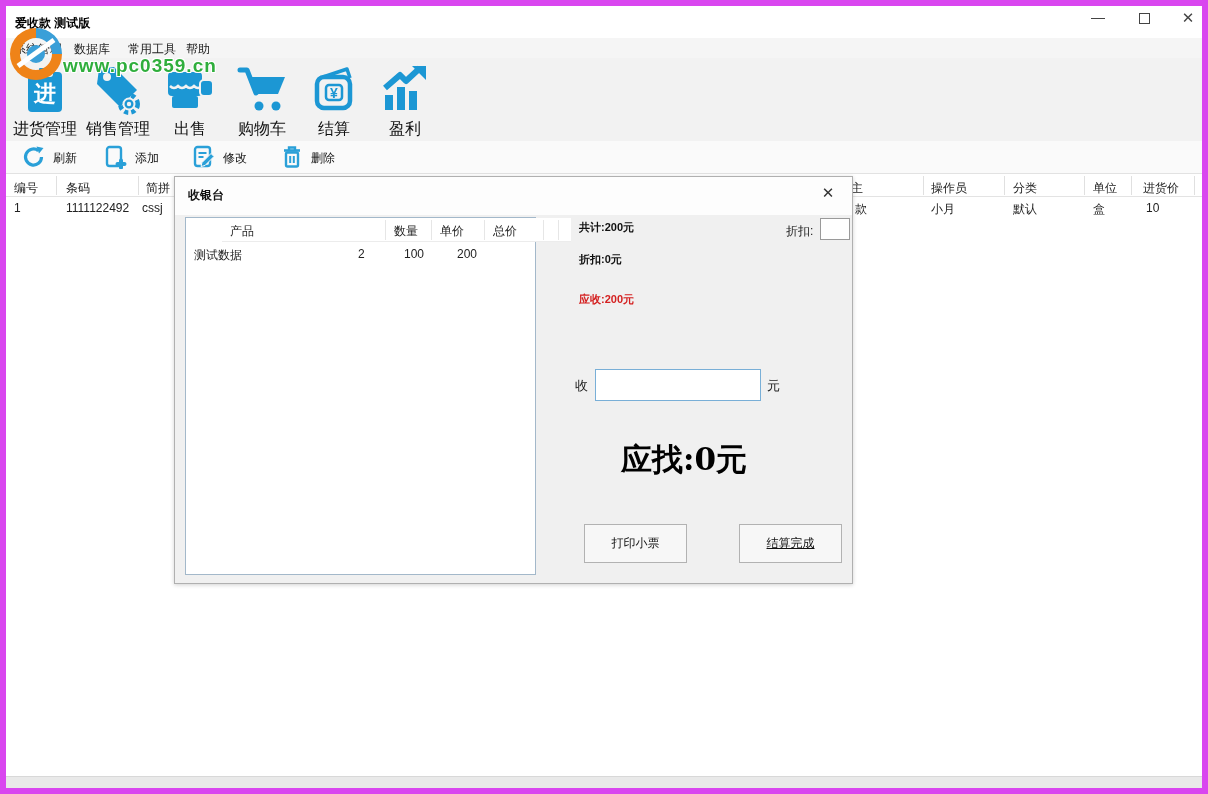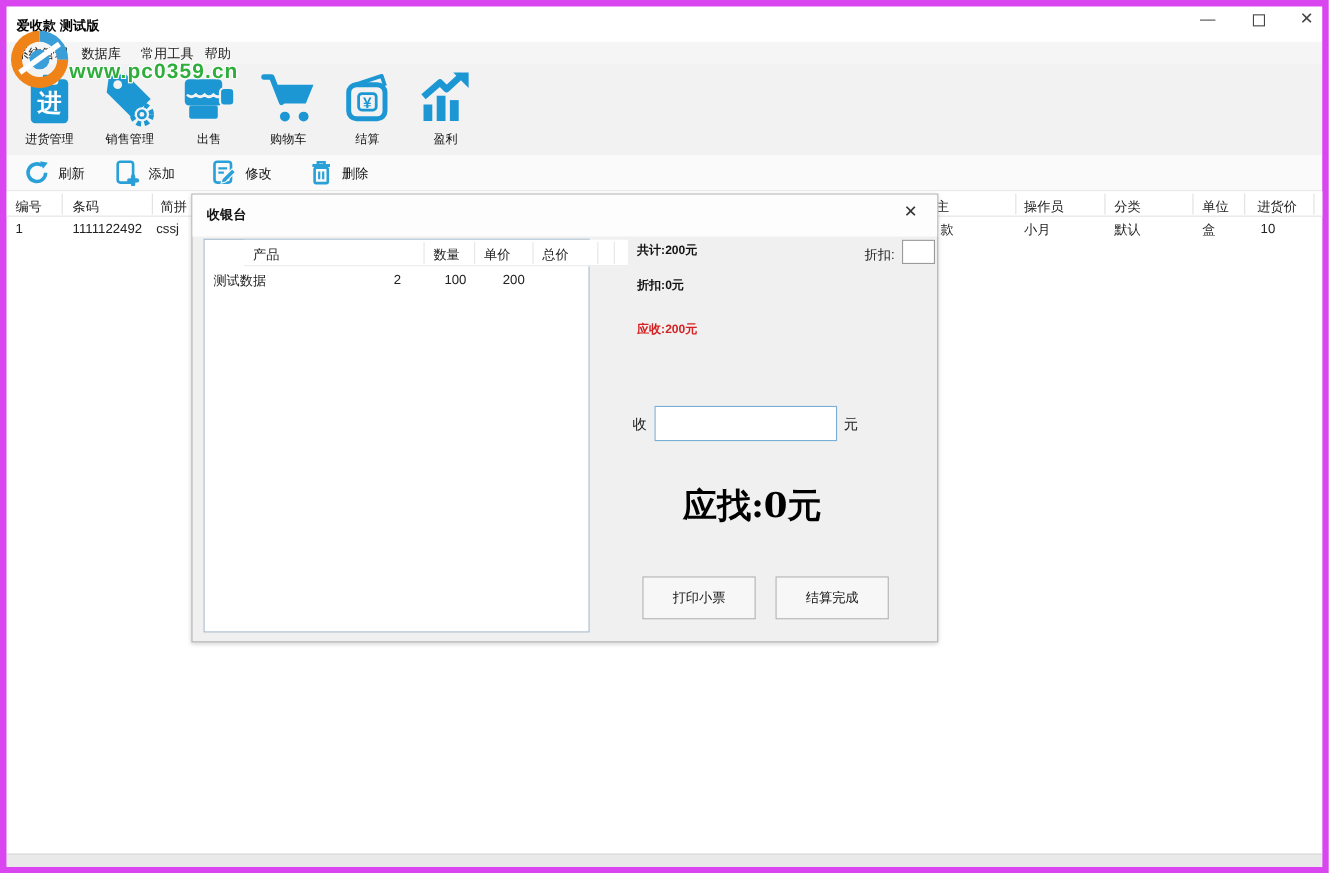--- a/index.html
+++ b/index.html
@@ -20,21 +20,21 @@
   .max-box { position:absolute; left:15px; top:7px; width:11px; height:11px; border:1px solid #444; }
   
   .menubar { position:absolute; left:0; top:32px; width:100%; height:20px; background:#f5f5f5; }
   .menu-item { position:absolute; top:3px; color:#222; cursor:default; }
   .menu-0 { left:8px; }  .menu-1 { left:68px; } .menu-2 { left:122px; } .menu-3 { left:180px; }
   
   .icon-toolbar { position:absolute; left:0; top:52px; width:100%; height:83px; background:#f2f2f2; }
   .tb-item { position:absolute; top:6px; width:74px; height:76px; text-align:center; cursor:pointer; }
   .tb-0{left:2px;} .tb-1{left:75px;} .tb-2{left:147px;} .tb-3{left:219px;} .tb-4{left:291px;} .tb-5{left:362px;} .tb-6{left:436px;}
   .tb-icon { display:block; height:52px; margin:0 auto; }
-  .tb-label { display:block; margin-top:3px; font-size:11px; color:#111; }
+  .tb-label { display:block; margin-top:3px; font-size:16px; color:#111; }
   
   .action-toolbar { position:absolute; left:0; top:135px; width:100%; height:33px; background:#fafafa; border-bottom:1px solid #e2e2e2; }
   .ab-item { position:absolute; top:4px; height:26px; cursor:pointer; display:flex; align-items:center; gap:7px; color:#111; }
   .ab-0{left:16px;} .ab-1{left:98px;} .ab-2{left:186px;} .ab-3{left:274px;}
   
   .table-area { position:absolute; left:0; top:168px; width:1208px; height:602px; background:#fff; }
   .mt-header { position:absolute; left:0; top:0; width:1208px; height:23px; border-bottom:1px solid #e3e3e3; background:#fff; }
   .mt-sep { position:absolute; top:2px; width:1px; height:19px; background:#e0e0e0; }
   .mt-h, .mt-c { position:absolute; white-space:nowrap; color:#222; }
   .mt-h { top:6px; }
@@ -71,21 +71,21 @@
   .sum-receivable { top:115px; color:#d42020; }
   .discount-label { position:absolute; left:611px; top:46px; color:#222; }
   .discount-input { position:absolute; left:645px; top:41px; width:30px; height:22px; border:1px solid #9a9a9a; background:#fff; font-size:12px; padding:0 3px; }
   .recv-label { position:absolute; left:400px; top:200px; color:#222; font-size:13px; }
   .recv-input { position:absolute; left:420px; top:192px; width:166px; height:32px; border:1px solid #79afd7; background:#fff; font-size:15px; padding:0 6px; }
   .recv-unit { position:absolute; left:592px; top:200px; color:#222; font-size:13px; }
   .change-due { position:absolute; left:379px; top:262px; width:260px; text-align:center; font-size:31px; font-weight:bold; color:#000;
     font-family:"DejaVu Serif", serif; white-space:nowrap; }
   .dlg-btn { position:absolute; top:347px; width:103px; height:39px; background:#f7f7f7; border:1px solid #b2b2b2; font-size:12px; color:#111; cursor:pointer; font-family:"Liberation Sans", sans-serif; }
   .btn-print { left:409px; }
-  .btn-finish { left:530px; }
+  .btn-finish { left:564px;text-decoration:underline; }
 </style>
 </head>
 <body>
 
 <div class="app">
 
   <div class="titlebar">
     <span class="title-text">爱收款 测试版</span>
     <span class="winbtn winbtn-min"><span>—</span></span>
     <span class="winbtn winbtn-max">

